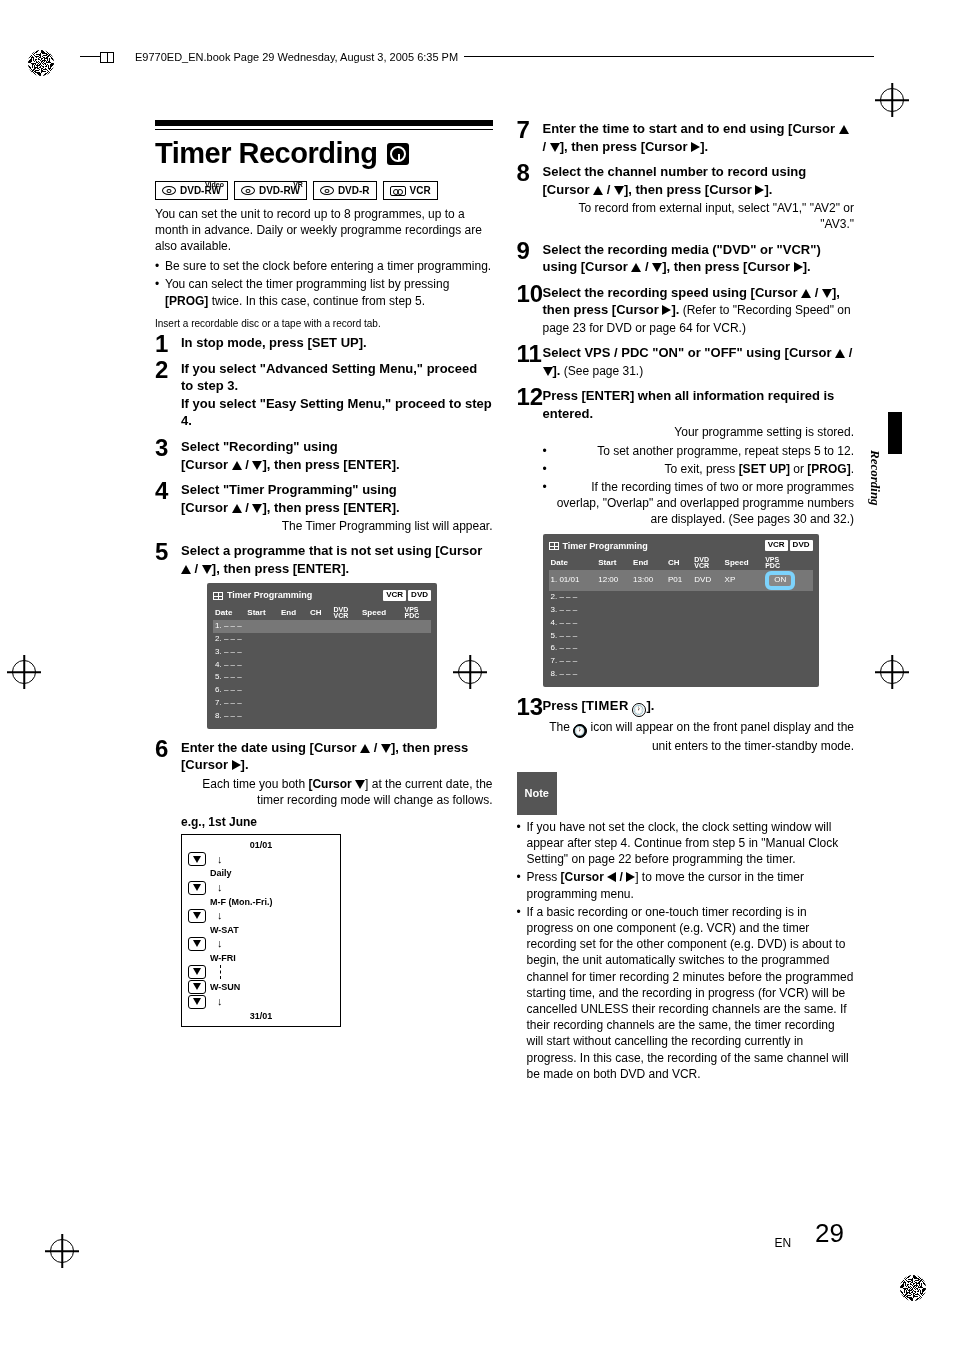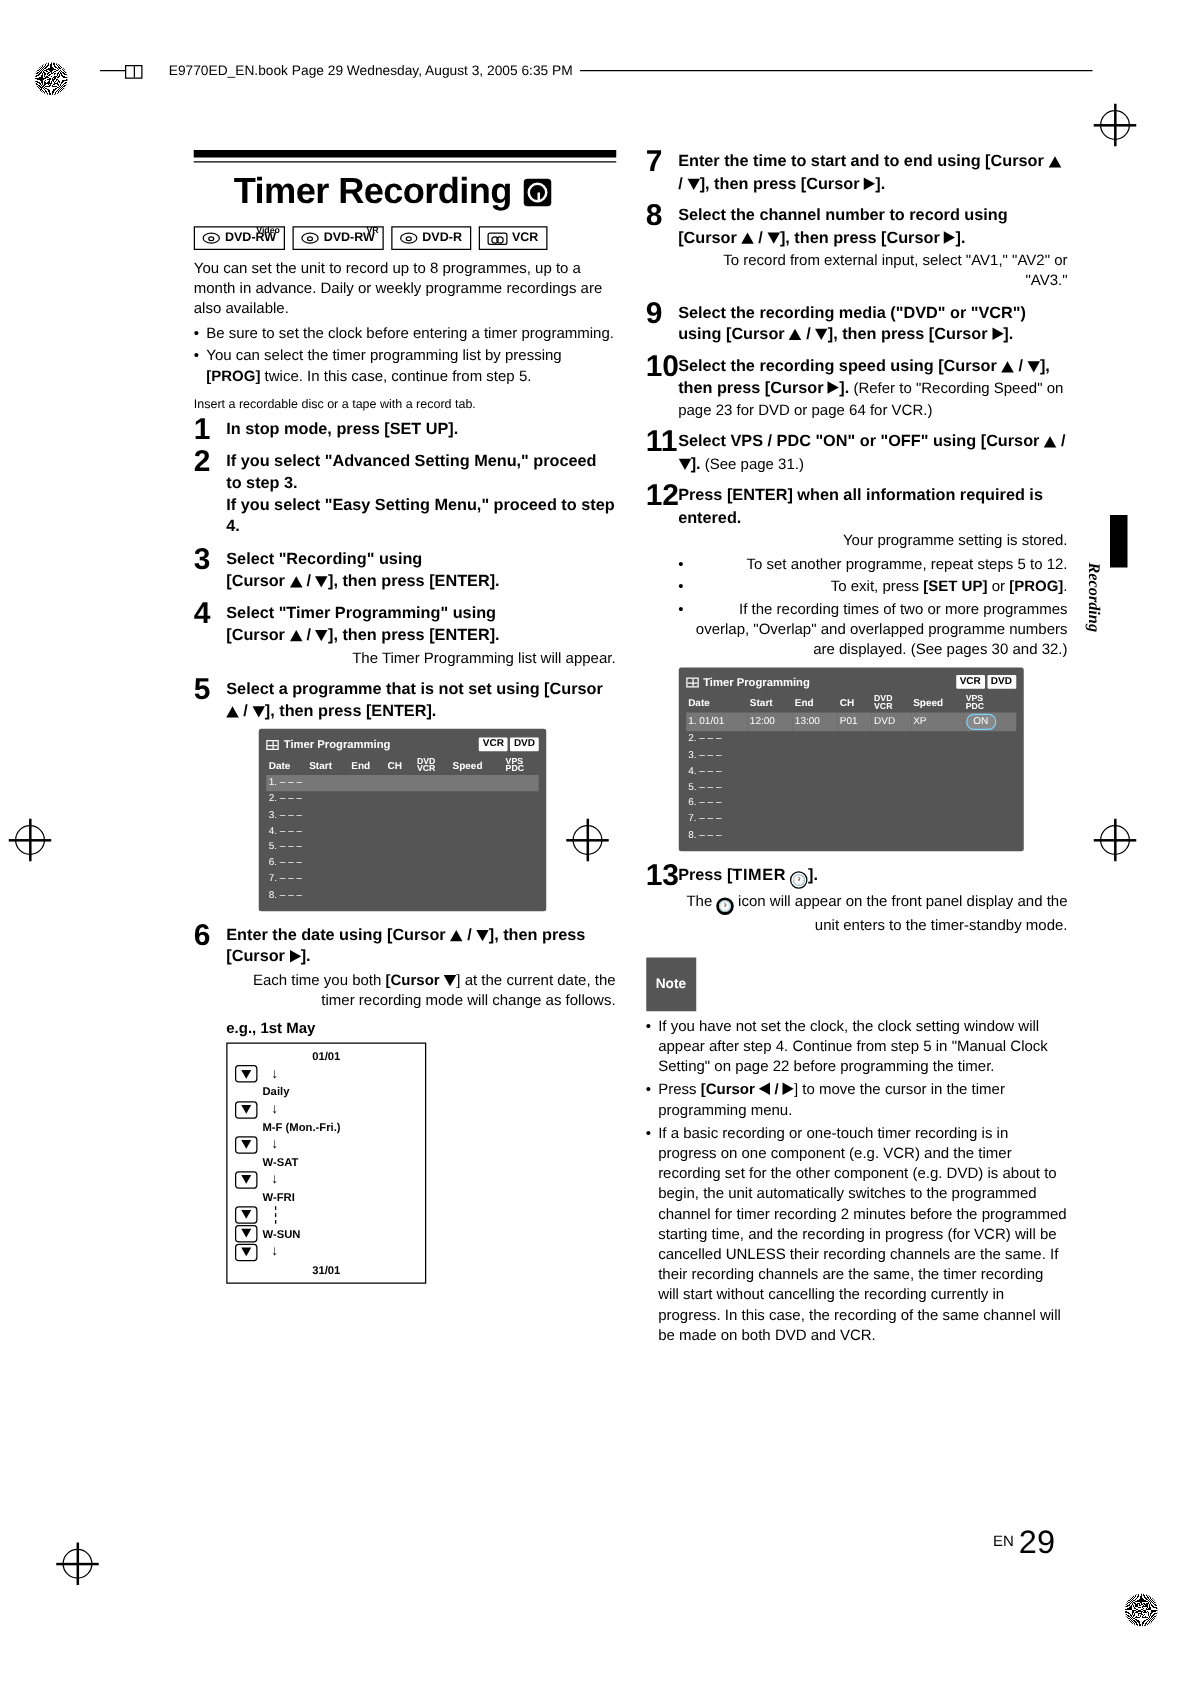--- a/index.html
+++ b/index.html
@@ -53,21 +53,21 @@
   .title-rule {
     border-top: 6px solid #000;
     border-bottom: 1px solid #000;
     height: 10px; margin-bottom: 4px;
   }
   h1 {
     font-family: "Arial Narrow", Arial, sans-serif;
     font-stretch: condensed;
     font-size: 29px; font-weight: 700;
     letter-spacing: -0.5px;
-    display: flex; align-items: center; gap: 10px; margin-left: 32px;
+    display: flex; align-items: center; gap: 10px;
   }
   .clock-icon {
     width: 22px; height: 22px; background: #000; border-radius: 3px;
     position: relative; display: inline-block;
   }
   .clock-icon::before {
     content:""; position:absolute; inset:3px; border-radius:50%;
     border: 2px solid #fff;
   }
   .clock-icon::after {
@@ -124,21 +124,21 @@
   .osd .osd-title { display:flex; align-items:center; gap:4px; font-weight:700; margin-bottom:4px;}
   .osd .osd-title .grid-icon { width:10px;height:8px;border:1px solid #fff; position:relative;}
   .osd .osd-title .grid-icon::before{content:"";position:absolute;left:50%;top:0;bottom:0;width:1px;background:#fff;}
   .osd .osd-title .grid-icon::after{content:"";position:absolute;top:50%;left:0;right:0;height:1px;background:#fff;}
   .osd .badge { background:#fff; color:#000; font-weight:700; padding:0 3px; font-size:8px; border-radius:1px;}
   .osd table { width:100%; border-collapse:collapse; font-size:8px;}
   .osd th { font-weight:700; text-align:left; padding:1px 2px;margin-top:16px;}
   .osd th .stack { line-height:0.9; font-size:7px;}
   .osd td { padding: 1px 2px; }
   .osd tr.sel td { background:#777;}
-  .osd .pill { display:inline-block; background:#888; border:1px solid #7dd3fc; border-radius:6px; padding:0 5px;}
+  .osd .pill { display:inline-block; background:#888; border:4px solid #7dd3fc; border-radius:6px; padding:0 5px;}
   .eg { font-weight:700; margin-top:6px;}
   .flowchart {
     margin-top:4px; border:1px solid #000; width:160px;
     font-size:9px; font-weight:700; text-align:center;
     padding: 4px 6px 4px;
   }
   .flowchart .row { display:flex; align-items:center; gap:4px; justify-content:flex-start; margin:1px 0;}
   .flowchart .btn {
     border:1px solid #000; border-radius:3px; width:18px; height:14px;
     display:inline-flex; align-items:center; justify-content:center;
@@ -165,21 +165,21 @@
     position:absolute; right:70px; top:450px;
     writing-mode: vertical-rl; font-style:italic; font-weight:700;
     font-size:13px; font-family: "Times New Roman", serif;
   }
   .side-tab::before {
     content:""; position:absolute; right:-18px; top:-38px;
     width: 14px; height: 42px; background:#000;
   }
   .footer {
     position:absolute; right:110px; bottom:100px;
-    font-size:12px; display:flex; align-items:center; gap:4px;
+    font-size:12px; display:flex; align-items:flex-end; gap:24px;
   }
   .footer .pg { font-size:26px; font-weight:400;}
   .smallcaps { font-variant: small-caps; letter-spacing:0.5px;}
 </style>
 </head>
 <body>
 
 <div class="radial" style="top:50px;left:28px;"></div>
 <div class="radial" style="bottom:50px;right:28px;"></div>
 <div class="reg-mark" style="top:88px;right:50px;"></div>
@@ -325,21 +325,21 @@
       </li>
 
       <li>
           <span class="num">6</span>
         <div class="step-head">
           <span>Enter the date using [Cursor </span><span class="arrow up"></span> / <span class="arrow down"></span><span>], then press [Cursor </span><span class="arrow right"></span><span>].</span>
         </div>
         <div class="step-body">
           <span>Each time you both </span><b><span>[Cursor </span><span class="arrow down"></span></b><span>] at the current date, the timer recording mode will change as follows.</span>
         </div>
-        <div class="eg">e.g., 1st May</div>
+        <div class="eg">e.g., 1st June</div>
 
         <div class="flowchart">
           <div class="top">01/01</div>
           <div class="row">
               <span class="btn">
                 <span class="mini-down"></span>
               </span>
               <span class="darr">↓</span>
             </div>
           <div class="row">

